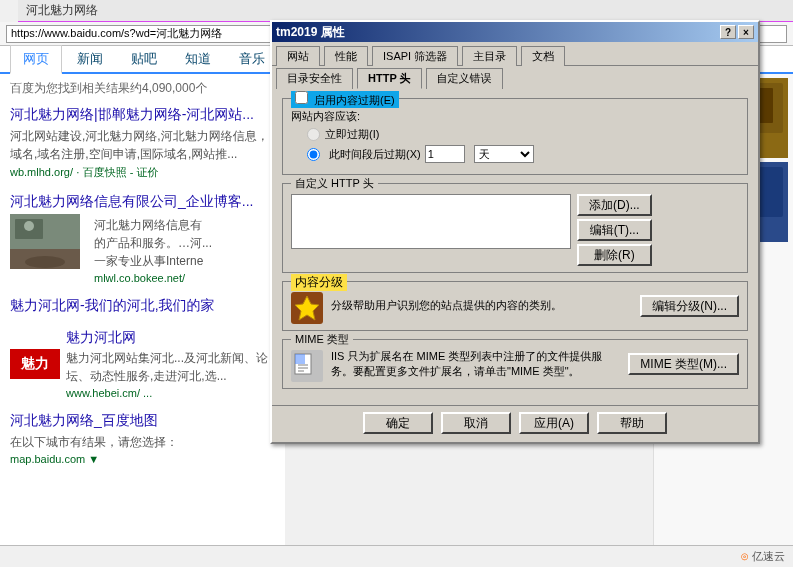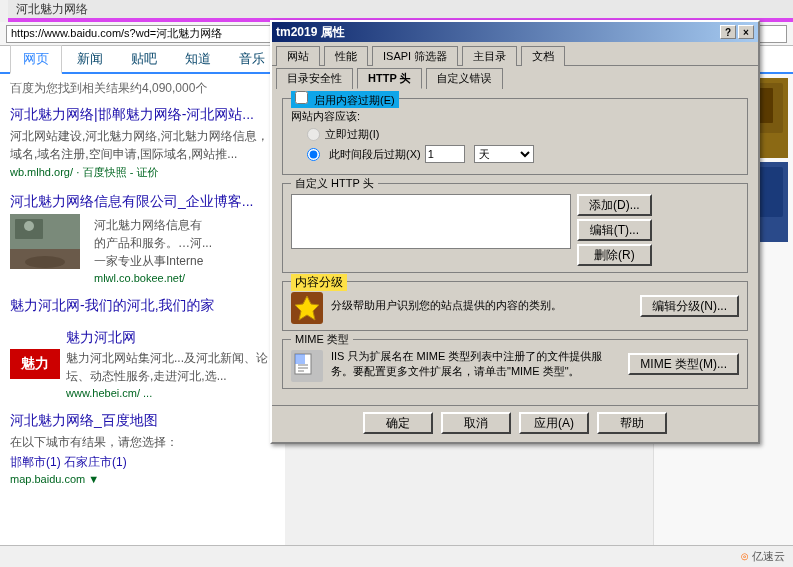--- a/index.html
+++ b/index.html
@@ -16,24 +16,24 @@
     
     .browser-bg {
       position: absolute;
       top: 0; left: 0; right: 0; bottom: 0;
       background: #f0f0f0;
     }
 
     
     .browser-bar {
       position: absolute;
-      top: 0; left: 8px; right: 0;
+      top: 0; left: 18px; right: 0;
       height: 22px;
       background: #e8e8e8;
-      border-bottom: 4px solid #d946ef;
+      border-bottom: 1px solid #d946ef;
       display: flex;
       align-items: center;
       padding: 0 4px;
     }
 
     .browser-url-bar {
       position: absolute;
       top: 22px; left: 0; right: 0;
       height: 24px;
       background: #f5f5f5;
@@ -548,21 +548,20 @@
         <a class="result-title">魅力河北网</a>
         <div class="result-desc">魅力河北网站集河北...及河北新闻、论坛、动态性服务,走进河北,选...</div>
         <span class="result-url">www.hebei.cm/ ...</span>
       </div>
     </div>
   </div>
 
   <div class="result-item">
     <a class="result-title">河北魅力网络_百度地图</a>
     <div class="result-desc">在以下城市有结果，请您选择：</div>
-    <div class="result-desc" style="color:#1a0dab;">邯郸市(1)  石家庄市(1)</div>
     <span class="result-url">map.baidu.com ▼</span>
   </div>
 </div>
 
 <div class="right-sidebar">
   <div class="sidebar-img" style="background:#8B6914;">
     <svg width="130" height="80" viewBox="0 0 130 80">
       <rect width="130" height="80" fill="#8B6914"></rect>
       <rect x="5" y="5" width="120" height="50" fill="#7a5a10" rx="2"></rect>
       <rect x="10" y="10" width="50" height="35" fill="#6a4a0a" rx="1"></rect>

